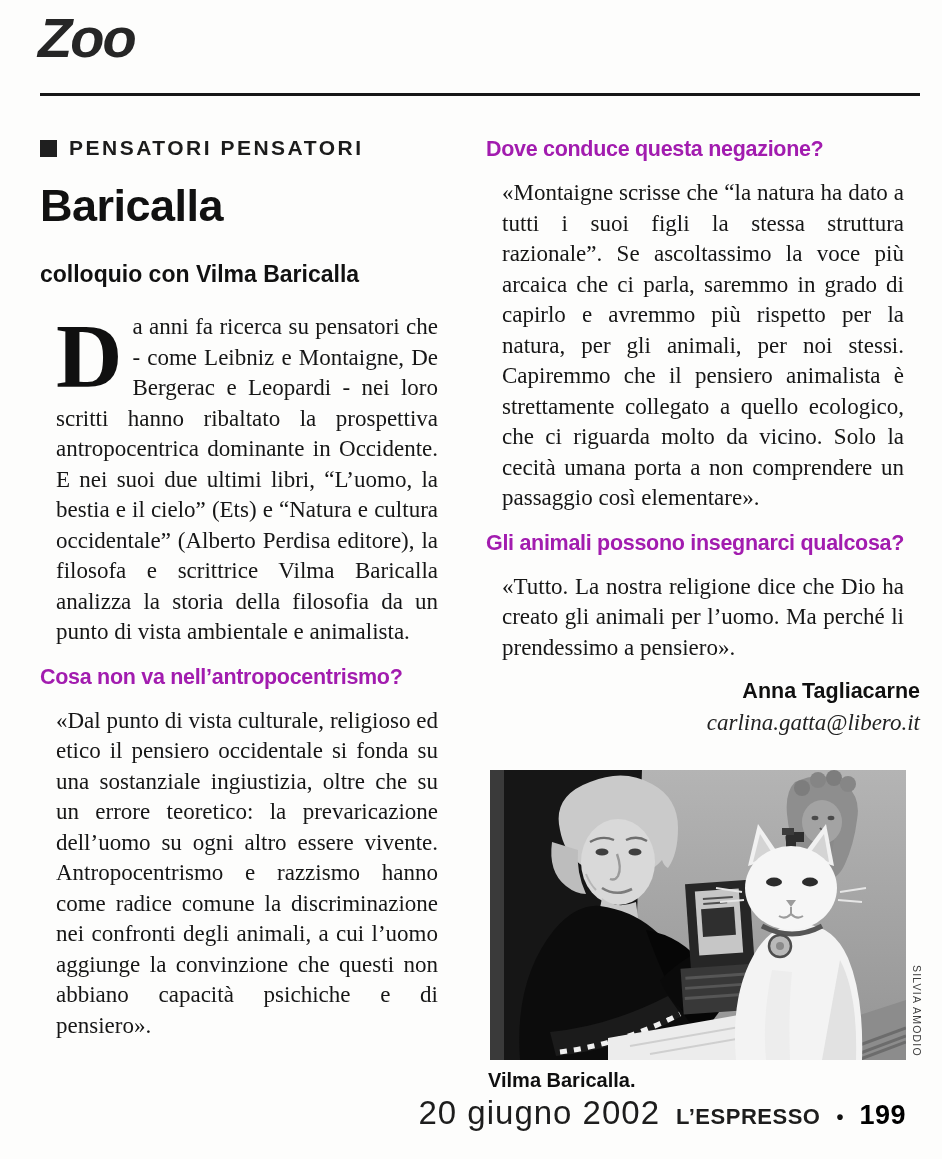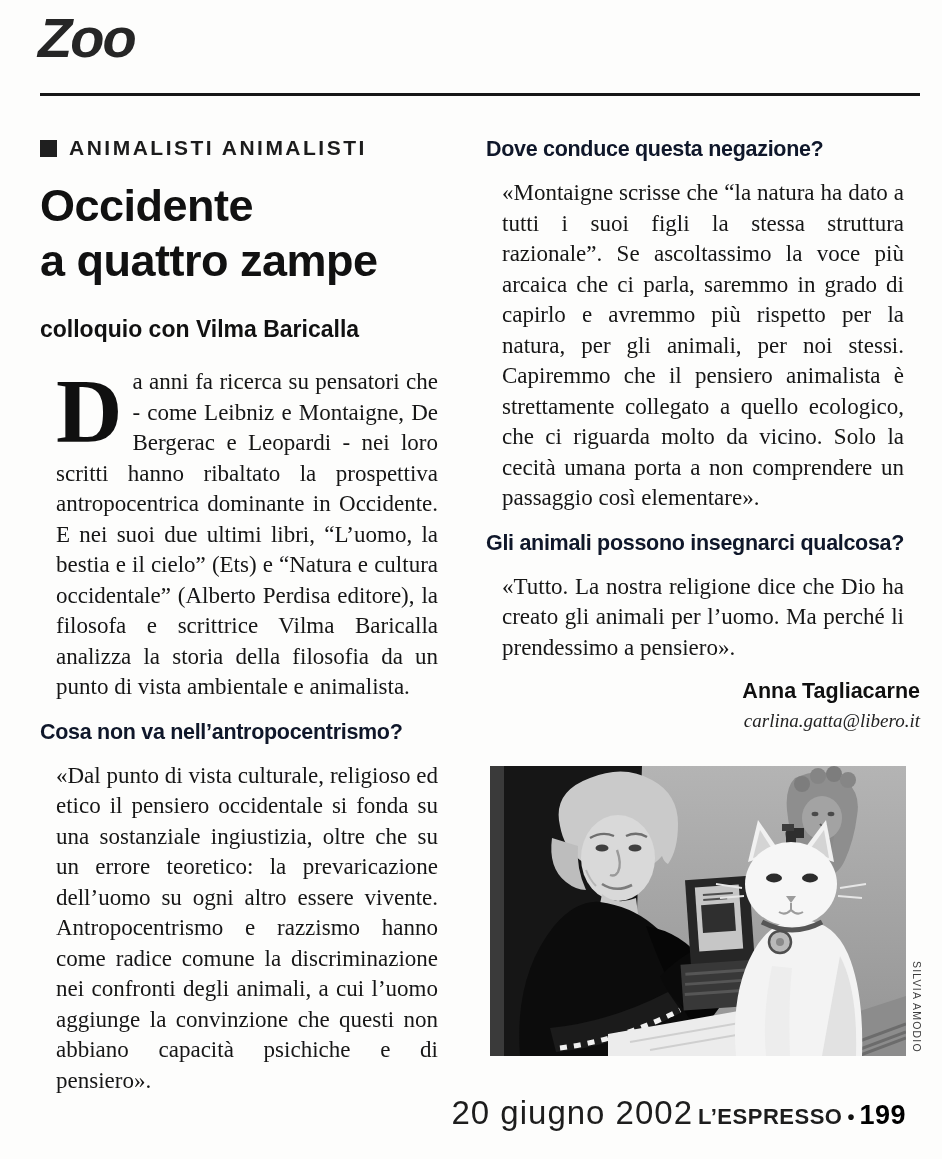--- a/index.html
+++ b/index.html
@@ -32,59 +32,59 @@
   .body-text{
     font-family:"Liberation Serif",serif;font-size:23px;line-height:30.5px;
     text-align:justify;color:#161616;margin:16px;
   }
   .dropcap{
     float:left;font-family:"Liberation Serif",serif;font-weight:bold;
     font-size:92px;line-height:72px;padding:8px 10px 0 0;color:#101010;
   }
   .question{
     font-weight:700;font-size:21.5px;line-height:26px;letter-spacing:-0.3px;
-    color:#0f172a;margin:3px 0 2px 0;text-align:left;
+    color:#a21caf;margin:3px 0 2px 0;text-align:left;
   }
   .byline{ text-align:right;font-weight:700;font-size:21.5px;color:#101010;}
   .email{
     text-align:right;font-family:"Liberation Serif",serif;font-style:italic;
-    font-size:19px;margin-top:6px;color:#222;
+    font-size:23px;margin-top:6px;color:#222;
   }
 
   .photo-wrap{position:relative;width:416px;margin:34px 0 0 4px;}
   .photo-frame{display:block;width:416px;height:290px;background:#9e9e9e;}
   .photo-credit{
     position:absolute;right:-17px;top:195px;
     writing-mode:vertical-rl;font-size:10.5px;letter-spacing:1.2px;
     color:#3c3c3c;white-space:nowrap;
   }
   .caption{margin:9px 0 0 2px;font-weight:700;font-size:20px;color:#0f0f0f;}
 
   .footer{
-    position:absolute;right:36px;top:1094px;display:flex;align-items:baseline;gap:5px;
+    position:absolute;right:36px;top:1094px;display:flex;align-items:baseline;gap:16px;
     white-space:nowrap;
   }
   .footer-date{font-size:33px;letter-spacing:1px;color:#1d1d1d;}
   .footer-mag{font-size:22px;font-weight:700;letter-spacing:0.5px;color:#1d1d1d;}
   .footer-dot{font-size:20px;font-weight:700;color:#111;}
   .footer-page{font-size:27px;font-weight:700;letter-spacing:0.5px;color:#000000;}
 </style>
 </head>
 <body>
 
 <div class="masthead">Zoo</div>
 <div class="head-rule"></div>
 
 <div class="col col-left">
   <div class="kicker">
     <span class="kicker-square"></span>
-    <span class="kicker-text">ANIMALISTI ANIMALISTI</span>
+    <span class="kicker-text">PENSATORI PENSATORI</span>
   </div>
-  <h1 class="title"><span>Occidente</span><br>
-  <span>a quattro zampe</span></h1>
+  <h1 class="title"><span>Baricalla</span><br>
+  </h1>
   <div class="subtitle">colloquio con Vilma Baricalla</div>
 
   <p class="body-text"><span class="dropcap">D</span><span>a anni fa ricerca su pensatori che - come Leibniz e Montaigne, De Bergerac e Leopardi - nei loro scritti hanno ribaltato la prospettiva antropocentrica dominante in Occidente. E nei suoi due ultimi libri, “L’uomo, la bestia e il cielo” (Ets) e “Natura e cultura occidentale” (Alberto Perdisa editore), la filosofa e scrittrice Vilma Baricalla analizza la storia della filosofia da un punto di vista ambientale e animalista.</span></p>
 
   <div class="question">Cosa non va nell’antropocentrismo?</div>
   <p class="body-text">«Dal punto di vista culturale, religioso ed etico il pensiero occidentale si fonda su una sostanziale ingiustizia, oltre che su un errore teoretico: la prevaricazione dell’uomo su ogni altro essere vivente. Antropocentrismo e razzismo hanno come radice comune la discriminazione nei confronti degli animali, a cui l’uomo aggiunge la convinzione che questi non abbiano capacità psichiche e di pensiero».</p>
 </div>
 
 <div class="col col-right">
   <div class="question">Dove conduce questa negazione?</div>
@@ -187,20 +187,21 @@
         <path d="M301 137 v7 M301 144 q-6 6 -12 2 M301 144 q6 6 12 2" stroke="#9c9c9c" stroke-width="2" fill="none"></path>
         <path d="M252 122 l-26 -4 M254 130 l-24 2 M350 122 l26 -4 M348 130 l24 2" stroke="#e6e6e6" stroke-width="2"></path>
 
         <path d="M272 156 q30 16 60 0" stroke="#555555" stroke-width="5" fill="none"></path>
         <circle cx="290" cy="176" r="11" fill="#b9b9b9" stroke="#4e4e4e" stroke-width="2.5"></circle>
         <circle cx="290" cy="176" r="4" fill="#8a8a8a"></circle>
       </g>
     </svg>
     <div class="photo-credit">SILVIA AMODIO</div>
   </div>
+  <div class="caption">Vilma Baricalla.</div>
 </div>
 
 <div class="footer">
   <span class="footer-date">20 giugno 2002</span>
   <span class="footer-mag">L’ESPRESSO</span>
   <span class="footer-dot">•</span>
   <span class="footer-page">199</span>
 </div>
 
 </body></html>

